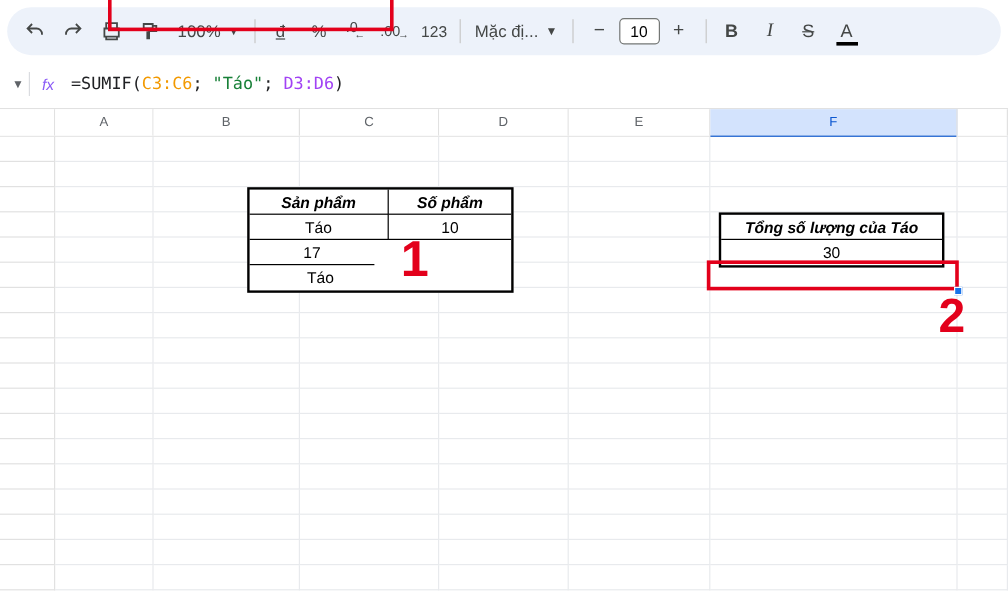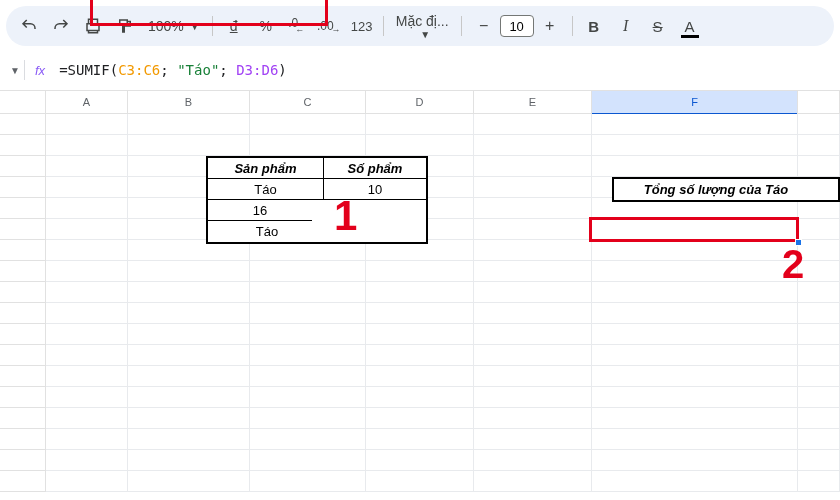--- a/index.html
+++ b/index.html
@@ -4,21 +4,21 @@
 <style>
   * { box-sizing: border-box; margin: 0; padding: 0; }
   body { font-family: Arial, sans-serif; font-size: 13px; background: #fff; width: 840px; height: 500px; overflow: hidden; position: relative; }
 
   
   .toolbar { height: 40px; background: #edf2fa; display: flex; align-items: center; padding: 0 8px; gap: 2px; border-radius: 24px; margin: 6px 6px 0 6px; }
   .tb-btn { width: 30px; height: 30px; display: flex; align-items: center; justify-content: center; color: #444746; border-radius: 4px; cursor: pointer; }
   .tb-sep { width: 1px; height: 20px; background: #c7c7c7; margin: 0 4px; }
   .zoom { display: flex; align-items: center; gap: 4px; color: #444746; padding: 0 6px; font-size: 14px; }
   .dd-caret { font-size: 10px; color: #444746; margin-left: 2px; }
-  .font-sel { color: #444746; padding: 0 6px; font-size: 14px; display:flex; align-items:center;flex-direction:column; }
+  .font-sel { color: #444746; padding: 0 6px; font-size: 14px; display:flex; align-items:center; }
   .size-box { display: flex; align-items: center; gap: 4px; margin: 0 4px; }
   .size-btn { width: 24px; height: 24px; display:flex;align-items:center;justify-content:center; color:#444746; border-radius:4px; cursor:pointer; font-size:16px; }
   .size-input { width: 34px; height: 22px; border: 1px solid #747775; border-radius: 4px; text-align: center; font-size: 13px; background:#fff; }
   .bold { font-weight: bold; font-size: 15px; }
   .italic { font-style: italic; font-family: serif; font-size: 16px; }
 
   
   .fbar-wrap { display:flex; align-items:center; height: 28px; margin: 10px 6px 0 6px; }
   .name-caret { width: 18px; text-align:center; color:#5f6368; font-size:10px; }
   .fx { font-style: italic; color: #8b5cf6; padding: 0 8px 0 10px; font-size: 13px; }
@@ -50,21 +50,21 @@
   .data-table { position:absolute; background:#fff; border:2px solid #000; }
   .drow { display:flex; }
   .dcell { border-right:1px solid #000; border-bottom:1px solid #000; display:flex; align-items:center; justify-content:center; height: 21px; font-size:13px; }
   .dcell:last-child { border-right:none; }
   .drow:last-child .dcell { border-bottom:none; }
   .dhead { font-weight: bold; font-style: italic; }
 
   .table1 { left: 206px; top: 42px; width: 222px; }
   .table1 .dc1 { width: 118px; } .table1 .dc2 { width: 104px; }
 
-  .table2 { left: 612px; top: 63px; width: 228px; }
+  .table2 { left: 599px; top: 63px; width: 188px; }
   .table2 .dc1 { width: 204px; }
 
   .result-box { position:absolute; left: 589px; top: 103px; width: 210px; height: 25px; border: 3px solid #e3001b; pointer-events:none; }
   .sel-corner { position:absolute; left: 795px; top: 125px; width: 7px; height: 7px; background:#1a73e8; border:1px solid #fff; }
 
   .callout { position:absolute; font-family: Arial; font-weight: bold; color: #e3001b; font-size: 42px; }
   .callout1 { left: 334px; top: 72px; margin-top:6px; }
   .callout2 { left: 782px; top: 128px; font-size: 40px; }
 
   svg { display:block; }
@@ -345,30 +345,33 @@
   <div class="data-table table1">
     <div class="drow">
       <div class="dcell dhead dc1">Sản phẩm</div>
       <div class="dcell dhead dc2">Số phẩm</div>
     </div>
     <div class="drow">
       <div class="dcell dc1">Táo</div>
       <div class="dcell dc2">10</div>
     </div>
     <div class="drow">
-      <div class="dcell dc2">16</div>
+      <div class="dcell dc2">17</div>
     </div>
     <div class="drow">
       <div class="dcell dc1">Táo</div>
     </div>
   </div>
 
   <div class="data-table table2">
     <div class="drow">
         <div class="dcell dhead dc1">Tổng số lượng của Táo</div>
+      </div>
+    <div class="drow">
+        <div class="dcell dc1">30</div>
       </div>
   </div>
 
   <div class="result-box"></div>
   <div class="sel-corner"></div>
 
   <div class="callout callout1">1</div>
   <div class="callout callout2">2</div>
 </div>
 

